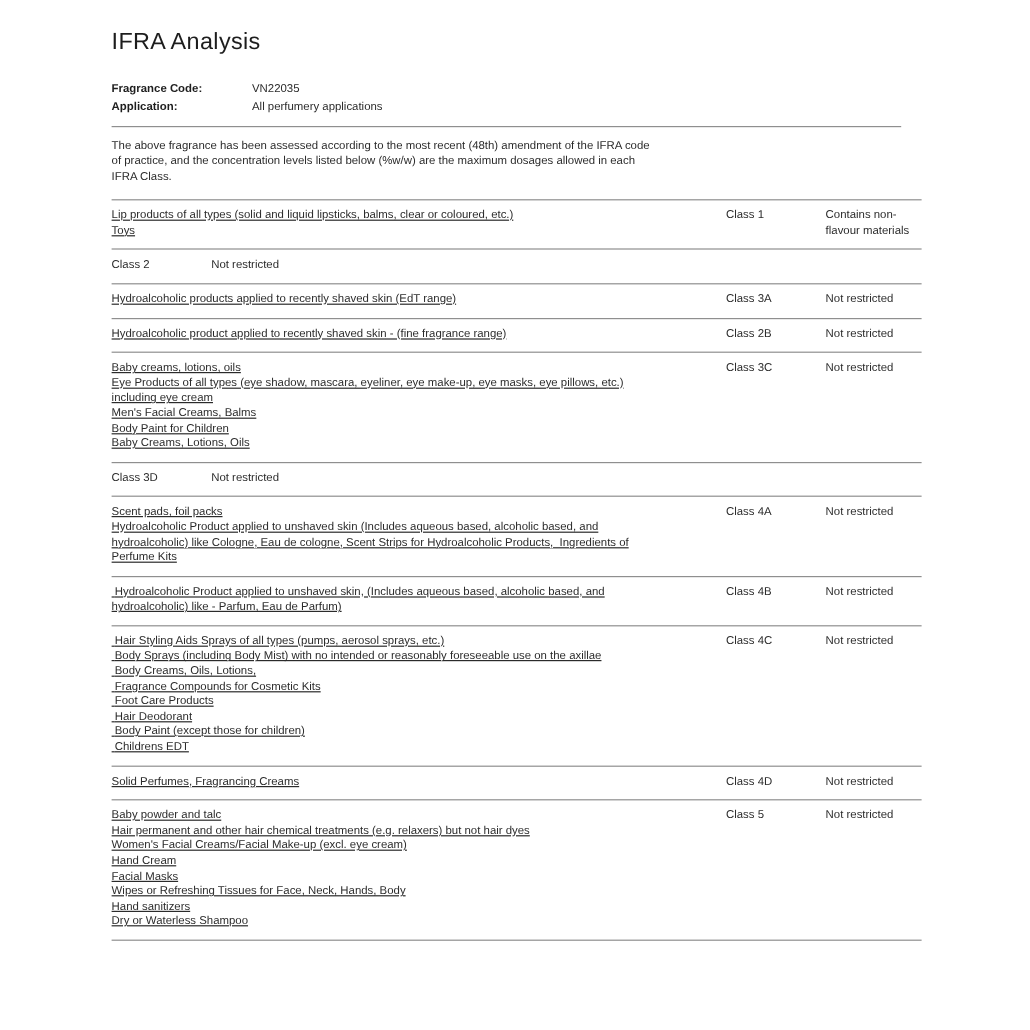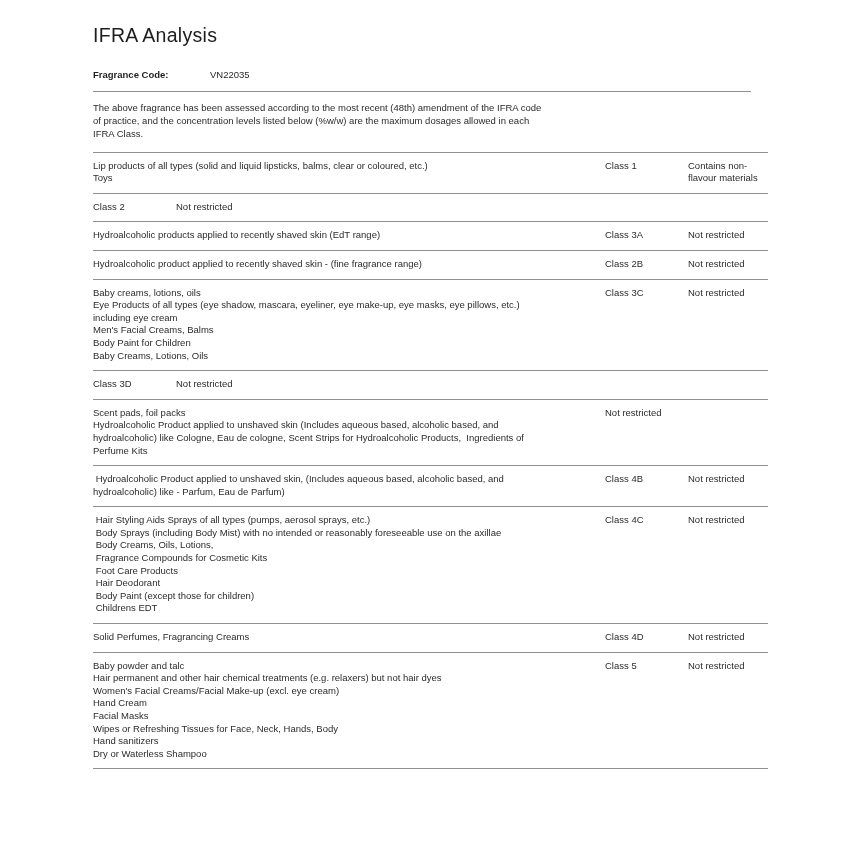--- a/index.html
+++ b/index.html
@@ -53,36 +53,41 @@
   .t-row {
     display: flex;
     border-top: 1px solid #8f8f8f;
     padding: 7px 0 8px 0;
     font-size: 9.5px;
     line-height: 12.6px;
   }
   .col-products {
     width: 512px;
     white-space: pre-wrap;
+    text-decoration: underline;
   }
   .col-class { width: 83px; }
   .col-restriction { width: 80px; }
 </style>
 </head>
 <body>
 
 <div class="page">
   <div class="content">
 
     <h1 class="doc-title">IFRA Analysis</h1>
 
     <div class="meta">
       <div class="meta-row">
         <span class="meta-label">Fragrance Code:</span>
         <span class="meta-value">VN22035</span>
+      </div>
+      <div class="meta-row">
+        <span class="meta-label">Application:</span>
+        <span class="meta-value">All perfumery applications</span>
       </div>
     </div>
 
     <div class="rule header-rule"></div>
 
     <p class="intro">The above fragrance has been assessed according to the most recent (48th) amendment of the IFRA code
 of practice, and the concentration levels listed below (%w/w) are the maximum dosages allowed in each
 IFRA Class.</p>
 
     <div class="ifra-table">
@@ -125,20 +130,21 @@
       <div class="t-row">
         <div class="col-class">Class 3D</div>
         <div class="col-restriction">Not restricted</div>
       </div>
 
       <div class="t-row">
         <div class="col-products">Scent pads, foil packs
 Hydroalcoholic Product applied to unshaved skin (Includes aqueous based, alcoholic based, and
 hydroalcoholic) like Cologne, Eau de cologne, Scent Strips for Hydroalcoholic Products,  Ingredients of
 Perfume Kits</div>
+        <div class="col-class">Class 4A</div>
         <div class="col-restriction">Not restricted</div>
       </div>
 
       <div class="t-row">
         <div class="col-products"> Hydroalcoholic Product applied to unshaved skin, (Includes aqueous based, alcoholic based, and
 hydroalcoholic) like - Parfum, Eau de Parfum)</div>
         <div class="col-class">Class 4B</div>
         <div class="col-restriction">Not restricted</div>
       </div>
 

